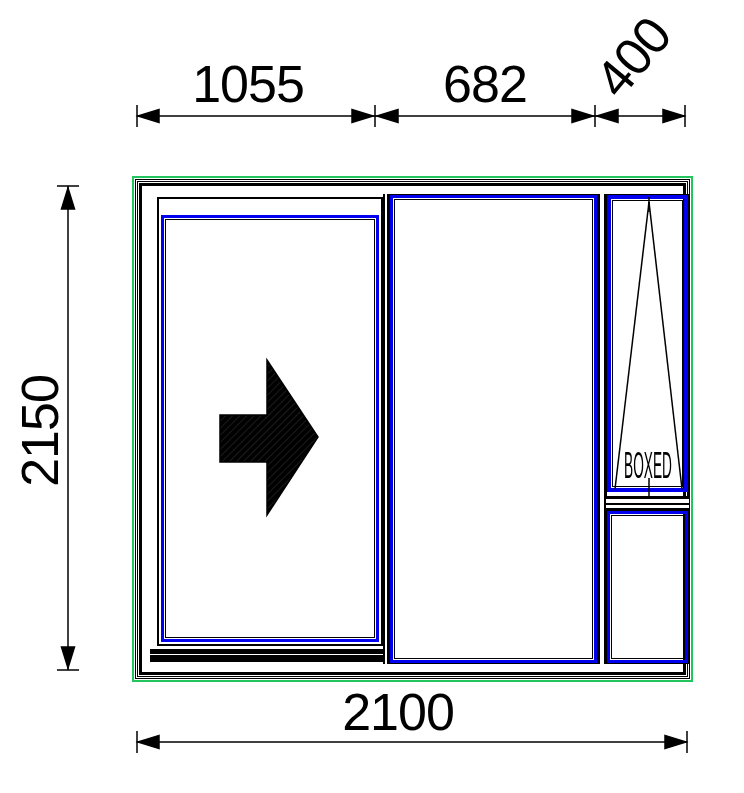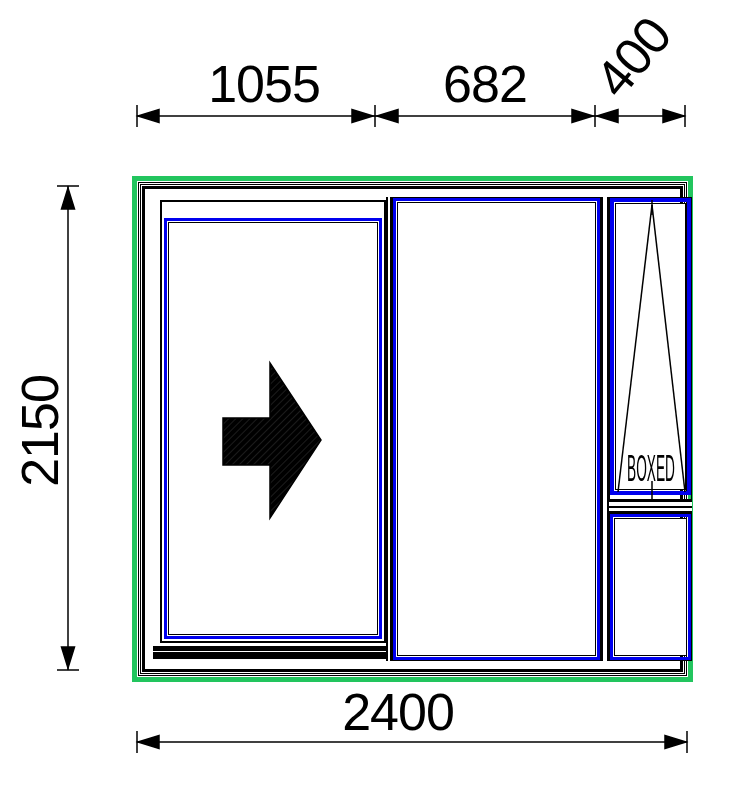--- a/index.html
+++ b/index.html
@@ -3,21 +3,21 @@
 <meta charset="utf-8">
 <style>
   html,body { margin:0; padding:0; background:#ffffff; }
   .canvas {
     position:relative; width:744px; height:793px; background:#ffffff;
     font-family:"Liberation Sans", sans-serif; overflow:hidden;
   }
   .abs { position:absolute; }
 
   
-  .frame { left:132px; top:176px; width:561px; height:506px; border:5px solid #22c55e; box-sizing:border-box; }
+  .frame { left:132px; top:176px; width:561px; height:506px; border:2px solid #22c55e; box-sizing:border-box; }
   .frame-l2 { position:absolute; inset:1px; border:1px solid #000; }
   .frame-l3 { position:absolute; inset:3px; border:1px solid #000; }
   .frame-l4 { position:absolute; inset:5px; border:3px solid #000; }
   .opening { position:absolute; inset:8px; background:#fff; }
 
   
   .tile { position:absolute; top:0; height:100%; }
   .mullion { position:absolute; top:0; height:100%; border-left:2px solid #000; border-right:2px solid #000; box-sizing:border-box; background:#fff; }
 
   
@@ -89,25 +89,25 @@
 
     <g stroke="#000" stroke-width="1.5" fill="#000">
       <line x1="137" y1="742" x2="687" y2="742"></line>
       <line x1="137" y1="731" x2="137" y2="753"></line>
       <line x1="687" y1="731" x2="687" y2="753"></line>
       <polygon points="138,742 159,735.5 159,748.5"></polygon>
       <polygon points="686,742 665,735.5 665,748.5"></polygon>
     </g>
   </svg>
 
-  <div class="dim-text" style="left:264px; top:84px;">1055</div>
+  <div class="dim-text" style="left:248px; top:84px;">1055</div>
   <div class="dim-text" style="left:485px; top:84px;">682</div>
   <div class="dim-text" style="left:633px; top:57px; transform:translate(-50%,-50%) rotate(-50deg);">400</div>
   <div class="dim-text" style="left:40px; top:431px; transform:translate(-50%,-50%) rotate(-90deg);">2150</div>
-  <div class="dim-text" style="left:398px; top:712px;">2400</div>
+  <div class="dim-text" style="left:398px; top:712px;">2100</div>
 
   <div class="abs frame">
     <div class="frame-l2"></div>
     <div class="frame-l3"></div>
     <div class="frame-l4">
       <div class="opening">
 
         <div class="tile" style="left:0; width:233px;">
           <div class="p-outer sash">
             <div class="p-blue sash-blue"></div>

